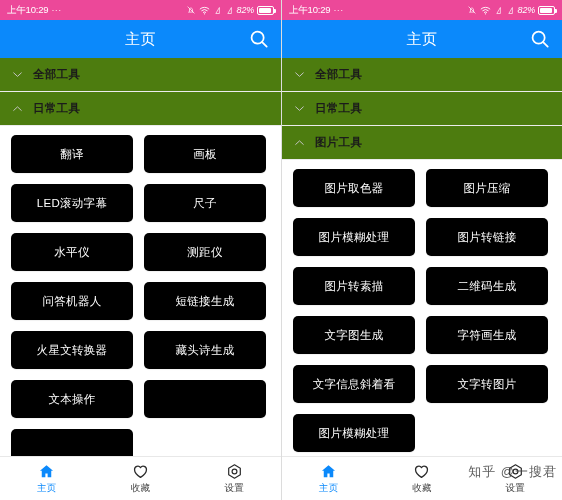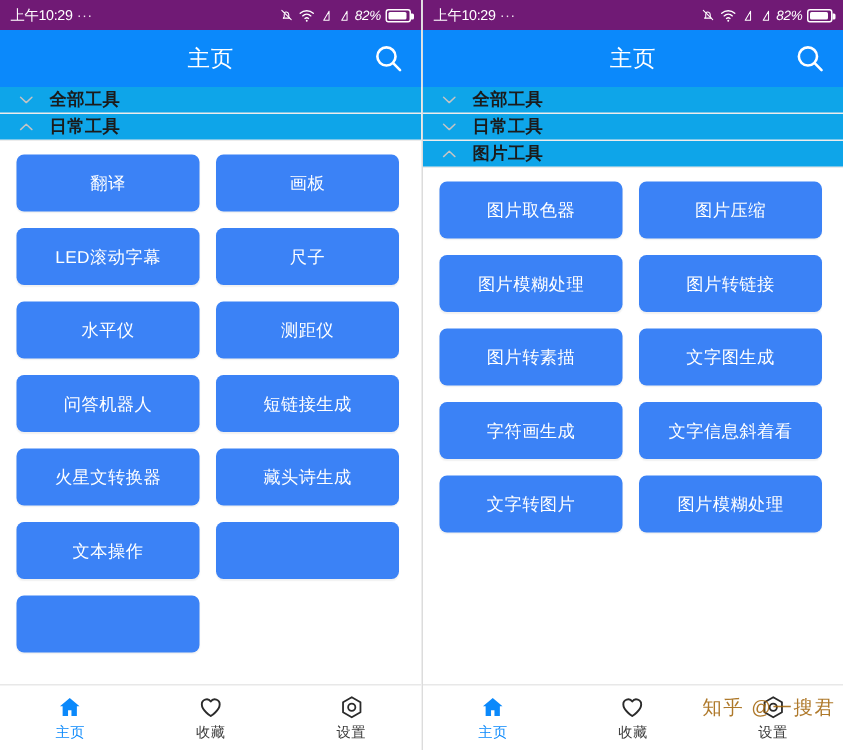--- a/index.html
+++ b/index.html
@@ -16,21 +16,21 @@
     overflow: hidden;
     background: #ffffff;
     display: flex;
     flex-direction: column;
   }
   .phone + .phone { border-left: 1px solid #dcdcdc; }
 
   
   .statusbar {
     height: 20px;
-    background: #701a75;
+    background: #ec4899;
     color: #ffffff;
     display: flex;
     align-items: center;
     padding: 0 7px;
     font-size: 9px;
     flex: 0 0 auto;
   }
   .sb-left { display: flex; align-items: center; gap: 3px; white-space: nowrap; }
   .sb-time { font-size: 9.5px; letter-spacing: -.2px; }
   .sb-dots { font-size: 9px; opacity: .9; letter-spacing: .5px; }
@@ -85,26 +85,26 @@
   }
 
   
   .content {
     flex: 1 1 auto;
     overflow: hidden;
     background: #ffffff;
     position: relative;
   }
   .section-head {
-    height: 18px;
+    height: 34px;
     display: flex;
     align-items: center;
     padding-left: 11px;
     border-bottom: 1px solid #ececec;
-    background: #0ea5e9;
+    background: #4d7c0f;
     cursor: pointer;
   }
   .chev {
     width: 13px; height: 13px;
     margin-right: 9px;
     flex: 0 0 auto;
     display: inline-flex;
     align-items: center; justify-content: center;
   }
   .section-label {
@@ -117,21 +117,21 @@
   .tool-grid {
     display: flex;
     flex-wrap: wrap;
     padding: 9px 11px 0 11px;
     gap: 11px 11px;
     align-content: flex-start;
   }
   .tool-btn {
     width: 122px;
     height: 38px;
-    background: #3b82f6;
+    background: #000000;
     color: #ffffff;
     border: none;
     border-radius: 5px;
     font-size: 11.5px;
     font-family: inherit;
     letter-spacing: .3px;
     display: flex;
     align-items: center;
     justify-content: center;
     cursor: pointer;
@@ -163,21 +163,21 @@
   .tab-label { font-size: 9.5px; color: #3c3c3c; letter-spacing: .3px; }
   .tab.active .tab-label { color: #0b89fb; }
   .tab-ico { height: 17px; display: flex; align-items: flex-end; }
 
   
   .watermark {
     position: absolute;
     right: 5px;
     bottom: 19px;
     font-size: 13px;
-    color: #a16207;
+    color: #404040;
     letter-spacing: 1px;
     white-space: nowrap;
     z-index: 9;
     pointer-events: none;
     opacity: .85;
   }
 </style>
 </head>
 <body>
 
@@ -364,20 +364,21 @@
             </svg>
           </span>
           <span class="section-label">图片工具</span>
         </div>
         <div class="tool-grid">
           <button class="tool-btn">图片取色器</button>
           <button class="tool-btn">图片压缩</button>
           <button class="tool-btn">图片模糊处理</button>
           <button class="tool-btn">图片转链接</button>
           <button class="tool-btn">图片转素描</button>
+          <button class="tool-btn">二维码生成</button>
           <button class="tool-btn">文字图生成</button>
           <button class="tool-btn">字符画生成</button>
           <button class="tool-btn">文字信息斜着看</button>
           <button class="tool-btn">文字转图片</button>
           <button class="tool-btn">图片模糊处理</button>
         </div>
       </div>
       <div class="tabbar">
         <div class="tab active">
           <span class="tab-ico">

